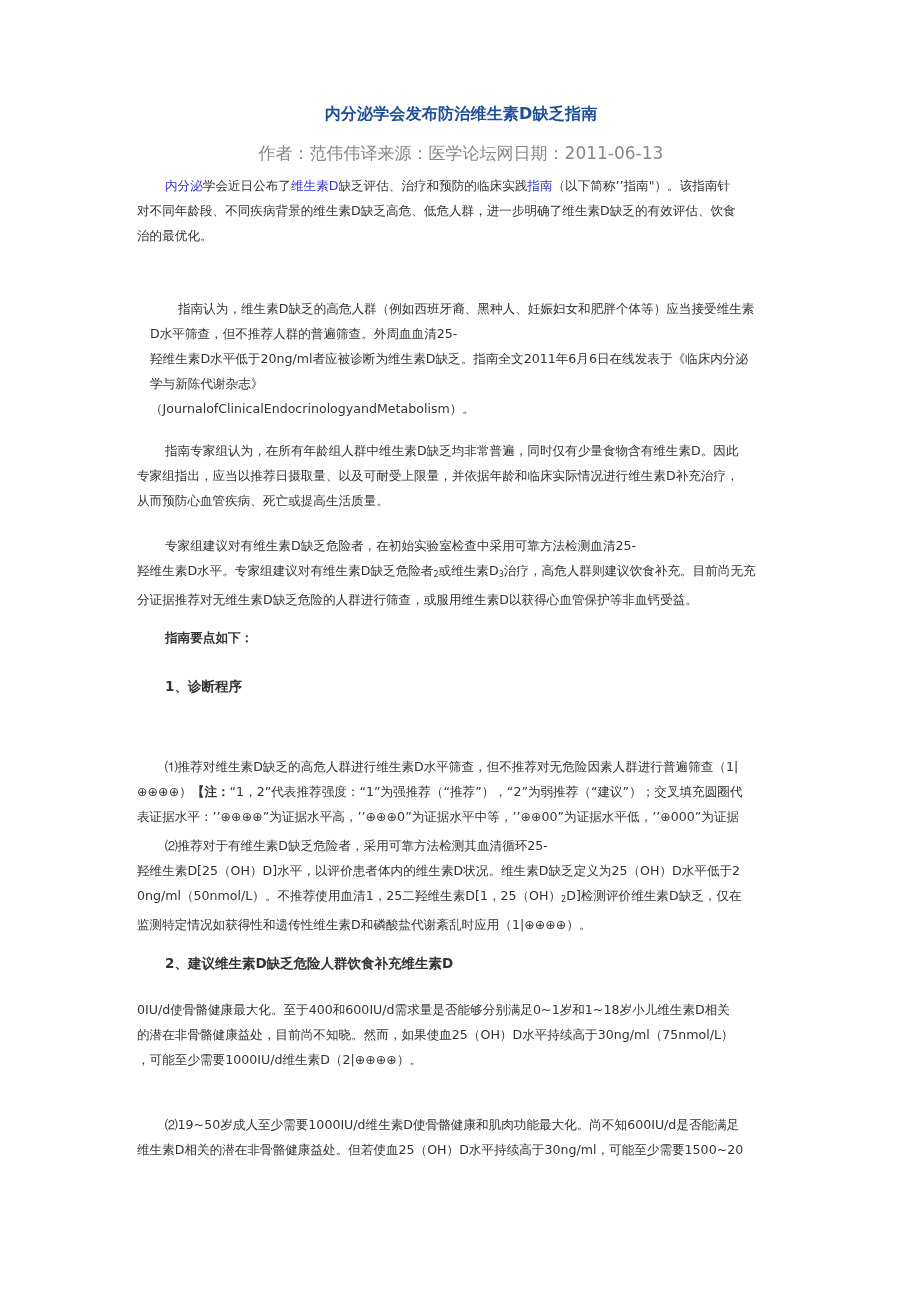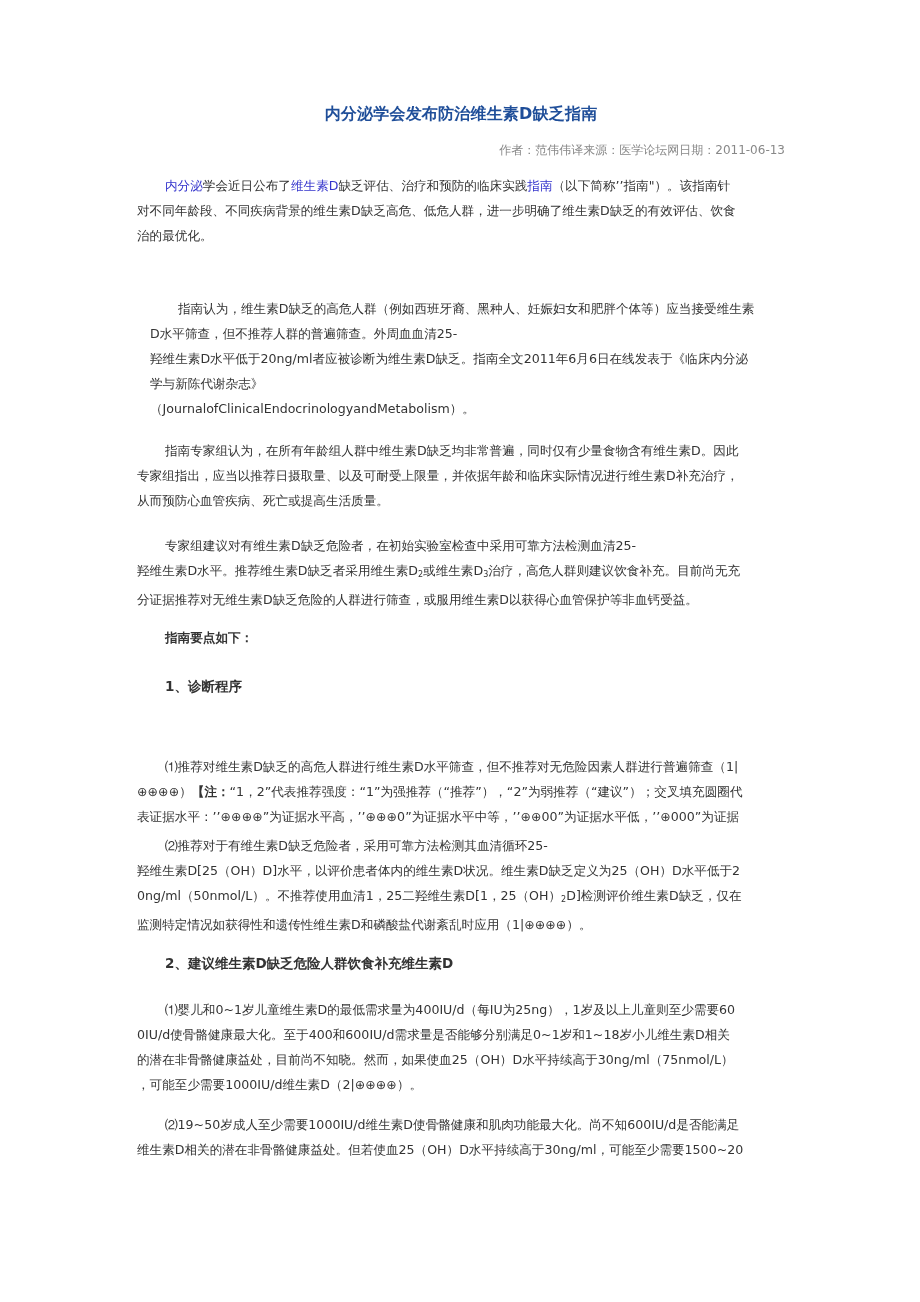--- a/index.html
+++ b/index.html
@@ -1,22 +1,22 @@
 <!DOCTYPE html>
 <html><head>
 <meta charset="utf-8">
 <style>
   html, body { margin: 0; padding: 0; background: #ffffff; }
   body { width: 920px; height: 1302px; position: relative; overflow: hidden;
          font-family: "DejaVu Sans", "Liberation Sans", sans-serif; color: #333333; }
   .page { position: absolute; left: 137px; top: 0; width: 648px; }
   .title { position: absolute; top: 104px; left: 0; width: 648px; text-align: center;
            font-size: 16px; font-weight: bold; color: #1f4e99; letter-spacing: 0.2px; }
-  .meta { position: absolute; top: 142px; left: 0; width: 648px; text-align: right;
-          font-size: 12px; color: #888888; }
+  .meta { position: absolute; top: 142px; left: 0; width: 648px; text-align: center;
+          font-size: 17px; color: #888888; }
   .para { position: absolute; left: 0; width: 648px; font-size: 12.6px; line-height: 25px;
           color: #333333; text-align: justify; word-break: break-all; margin: 0; }
   .line { display: block; white-space: nowrap; }
   .indent { padding-left: 28px; }
   .link { color: #3333cc; text-decoration: none; cursor: pointer; }
   .bold { font-weight: bold; }
   .heading { position: absolute; left: 28px; font-size: 12.6px; font-weight: bold; color: #333333; }
   .heading.h2 { font-size: 13.5px; }
   sub { font-size: 8px; vertical-align: -2px; }
 </style>
@@ -43,21 +43,21 @@
   </div>
 
   <div class="para" style="top:438px;">
     <span class="line indent">指南专家组认为，在所有年龄组人群中维生素D缺乏均非常普遍，同时仅有少量食物含有维生素D。因此</span>
     <span class="line">专家组指出，应当以推荐日摄取量、以及可耐受上限量，并依据年龄和临床实际情况进行维生素D补充治疗，</span>
     <span class="line">从而预防心血管疾病、死亡或提高生活质量。</span>
   </div>
 
   <div class="para" style="top:533px;">
     <span class="line indent">专家组建议对有维生素D缺乏危险者，在初始实验室检查中采用可靠方法检测血清25-</span>
-    <span class="line"><span>羟维生素D水平。推荐维生素D缺乏者采用维生素D</span><sub>2</sub><span>或维生素D</span><sub>3</sub><span>治疗，高危人群则建议饮食补充。目前尚无充</span></span>
+    <span class="line"><span>羟维生素D水平。专家组建议对有维生素D缺乏危险者</span><sub>2</sub><span>或维生素D</span><sub>3</sub><span>治疗，高危人群则建议饮食补充。目前尚无充</span></span>
     <span class="line">分证据推荐对无维生素D缺乏危险的人群进行筛查，或服用维生素D以获得心血管保护等非血钙受益。</span>
   </div>
 
   <div class="heading" style="top:630px;">指南要点如下：</div>
 
   <div class="heading h2" style="top:678px;text-align:right;">1、诊断程序</div>
 
   <div class="para" style="top:754px;">
     <span class="line indent">⑴推荐对维生素D缺乏的高危人群进行维生素D水平筛查，但不推荐对无危险因素人群进行普遍筛查（1|</span>
     <span class="line"><span>⊕⊕⊕⊕）</span><span class="bold">【注：</span><span>“1，2”代表推荐强度：“1”为强推荐（“推荐”），“2”为弱推荐（“建议”）；交叉填充圆圈代</span></span>
@@ -67,21 +67,20 @@
   <div class="para" style="top:833px;">
     <span class="line indent">⑵推荐对于有维生素D缺乏危险者，采用可靠方法检测其血清循环25-</span>
     <span class="line">羟维生素D[25（OH）D]水平，以评价患者体内的维生素D状况。维生素D缺乏定义为25（OH）D水平低于2</span>
     <span class="line"><span>0ng/ml（50nmol/L）。不推荐使用血清1，25二羟维生素D[1，25（OH）</span><sub>2</sub><span>D]检测评价维生素D缺乏，仅在</span></span>
     <span class="line">监测特定情况如获得性和遗传性维生素D和磷酸盐代谢紊乱时应用（1|⊕⊕⊕⊕）。</span>
   </div>
 
   <div class="heading h2" style="top:955px;">2、建议维生素D缺乏危险人群饮食补充维生素D</div>
 
   <div class="para" style="top:997px;">
-    <span class="line indent">⑴婴儿和0~1岁儿童维生素D的最低需求量为400IU/d（每IU为25ng），1岁及以上儿童则至少需要60</span>
     <span class="line">0IU/d使骨骼健康最大化。至于400和600IU/d需求量是否能够分别满足0~1岁和1~18岁小儿维生素D相关</span>
     <span class="line">的潜在非骨骼健康益处，目前尚不知晓。然而，如果使血25（OH）D水平持续高于30ng/ml（75nmol/L）</span>
     <span class="line">，可能至少需要1000IU/d维生素D（2|⊕⊕⊕⊕）。</span>
   </div>
 
   <div class="para" style="top:1112px;">
     <span class="line indent">⑵19~50岁成人至少需要1000IU/d维生素D使骨骼健康和肌肉功能最大化。尚不知600IU/d是否能满足</span>
     <span class="line">维生素D相关的潜在非骨骼健康益处。但若使血25（OH）D水平持续高于30ng/ml，可能至少需要1500~20</span>
   </div>
 

